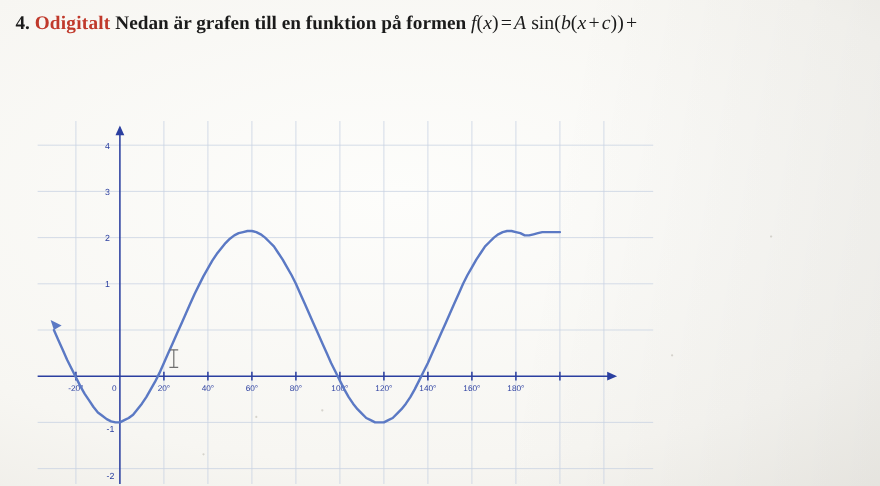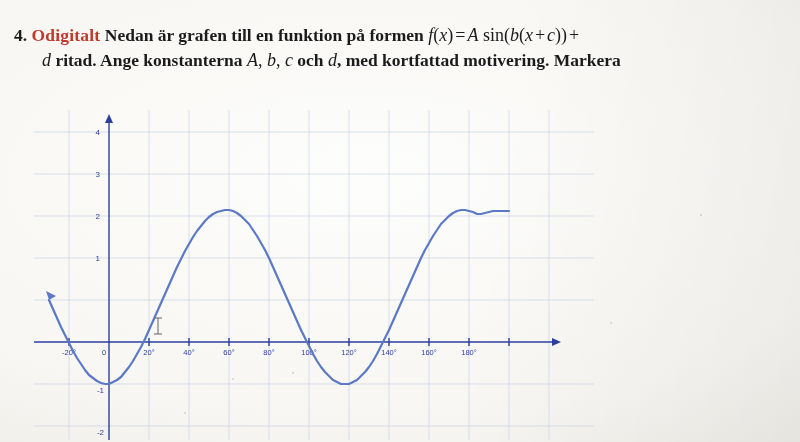--- a/index.html
+++ b/index.html
@@ -27,21 +27,21 @@
     position: absolute;
     inset: 0;
     background: linear-gradient(100deg, rgba(255,255,255,0.0) 60%, rgba(0,0,0,0.045) 100%);
     pointer-events: none;
   }
 
   
   .problem {
     position: absolute;
     left: 14px;
-    top: 23px;
+    top: 8px;
     right: 12px;
   }
   .prob-line {
     font-size: 17.5px;
     line-height: 25px;
     white-space: nowrap;
   }
   .prob-line.l2, .prob-line.l3 {
     padding-left: 28px;
   }
@@ -126,27 +126,20 @@
 
 <div class="problem">
 
   <div class="prob-line l1">
     <span class="num">4.</span>
     <span class="tagword">Odigitalt</span>
     <span class="bold">Nedan är grafen till en funktion på formen</span>
     <span class="math"><span class="mi">f</span><span class="mo">(</span><span class="mi">x</span><span class="mo">)</span><span class="op">=</span><span class="mi">A</span>&nbsp;<span class="mn">sin</span><span class="mo">(</span><span class="mi">b</span><span class="mo">(</span><span class="mi">x</span><span class="op">+</span><span class="mi">c</span><span class="mo">))</span><span class="op">+</span></span>
   </div>
 
-  <div class="prob-line l2">
-    <span class="math mi">d</span>
-    <span class="bold">ritad. Ange konstanterna</span>
-    <span class="math"><span class="mi">A</span><span class="mo">,</span> <span class="mi">b</span><span class="mo">,</span> <span class="mi">c</span></span>
-    <span class="bold">och</span>
-    <span class="math mi">d</span><span class="bold">, med kortfattad motivering. Markera</span>
-  </div>
 
 </div>
 
 <div class="graph-wrap">
   <svg class="graph" width="560" height="330" viewBox="0 0 560 330">
 
     <g>
       <line class="grid-line" x1="35" y1="0" x2="35" y2="330"></line>
       <line class="grid-line" x1="115" y1="0" x2="115" y2="330"></line>
       <line class="grid-line" x1="155" y1="0" x2="155" y2="330"></line>

